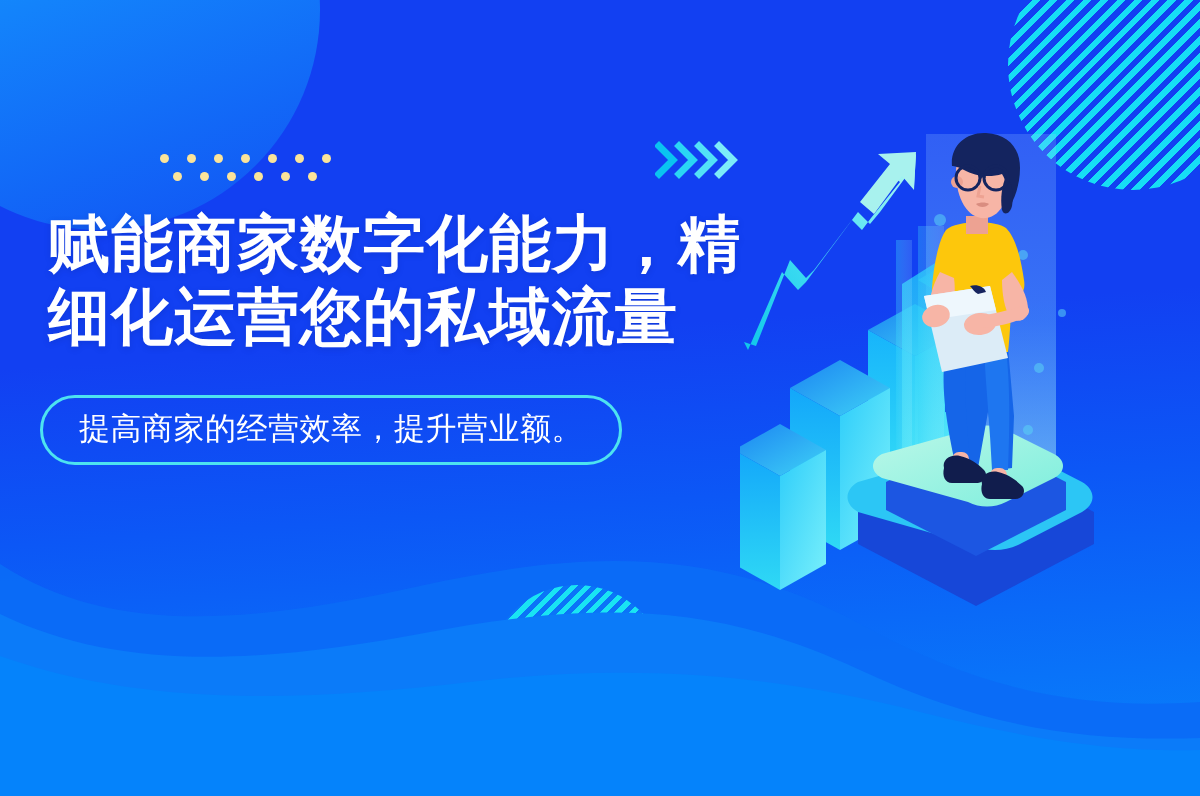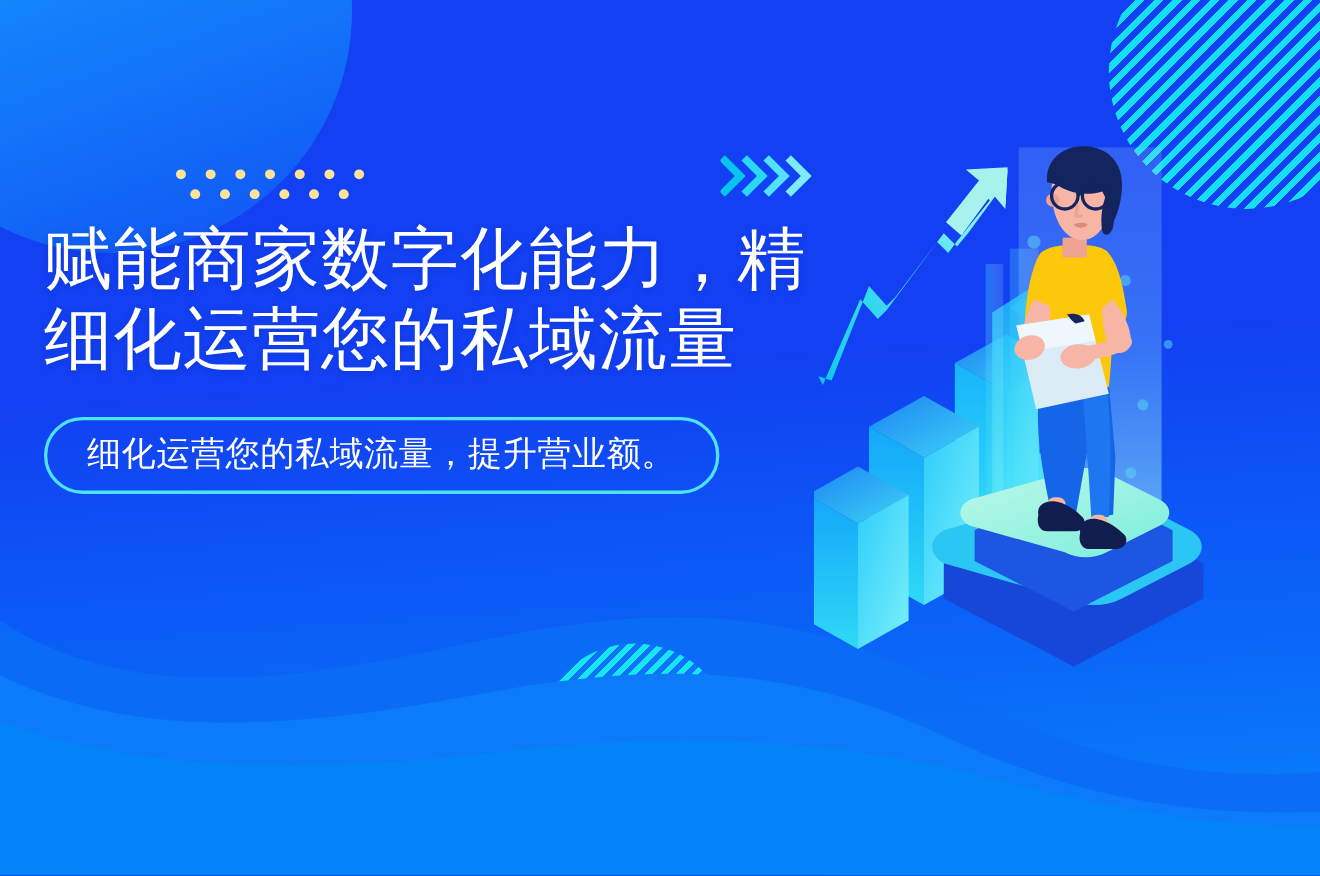--- a/index.html
+++ b/index.html
@@ -75,24 +75,24 @@
     width:100px;height:40px;
   }
 
   
   .copy{
     position:absolute;
     left:40px;top:200px;
     width:730px;
   }
   .headline{
-    margin:0;
+    margin:8px;
     color:#ffffff;
     font-size:62px;
-    font-weight:400;
+    font-weight:700;
     line-height:1.17;
     letter-spacing:1px;
     white-space:pre-line;
     text-shadow:0 2px 6px rgba(0,30,120,.18);
   }
   .pill{
     margin-top:34px;
     display:inline-block;
     border:3px solid #4de3f0;
     border-radius:44px;
@@ -158,21 +158,21 @@
         <polyline points="24,6 38,20 24,34" stroke="#2ad6f4"></polyline>
         <polyline points="44,6 58,20 44,34" stroke="#52e2f7"></polyline>
         <polyline points="64,6 78,20 64,34" stroke="#7cecf9"></polyline>
       </g>
     </svg>
   </div>
 
   <div class="copy">
     <h1 class="headline">赋能商家数字化能力，精
 细化运营您的私域流量</h1>
-    <div class="pill">细化运营您的私域流量，提升营业额。</div>
+    <div class="pill">提高商家的经营效率，提升营业额。</div>
   </div>
 
   <div class="illustration">
     <svg class="illu-svg" viewBox="0 0 460 500">
       <defs>
         <linearGradient id="gBeam" x1="0" y1="0" x2="0" y2="1">
           <stop offset="0%" stop-color="#9fd0ff" stop-opacity="0.22"></stop>
           <stop offset="55%" stop-color="#8fe8ff" stop-opacity="0.30"></stop>
           <stop offset="100%" stop-color="#b9fff4" stop-opacity="0.48"></stop>
         </linearGradient>

